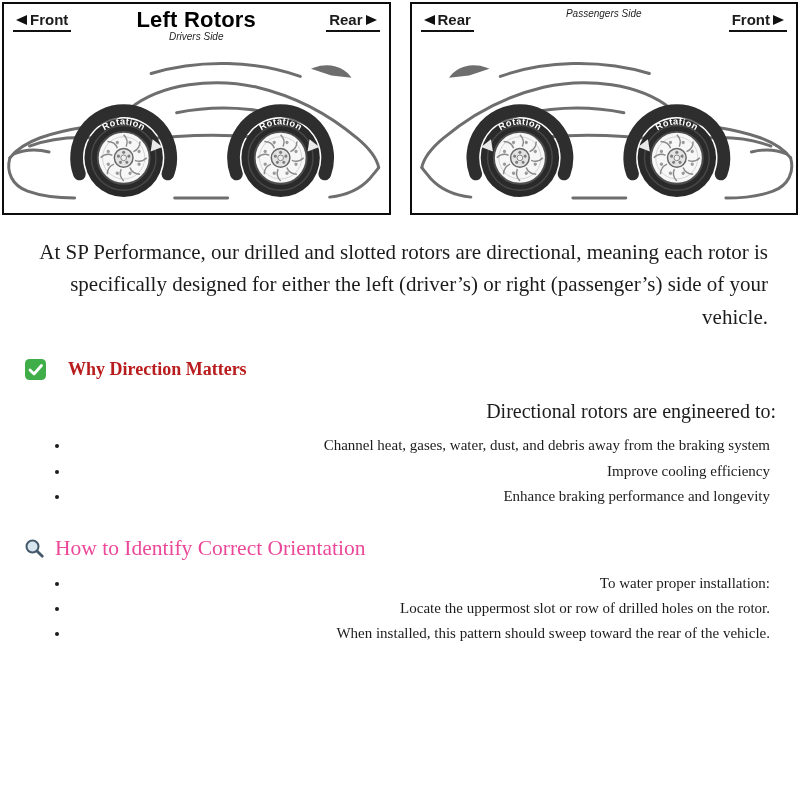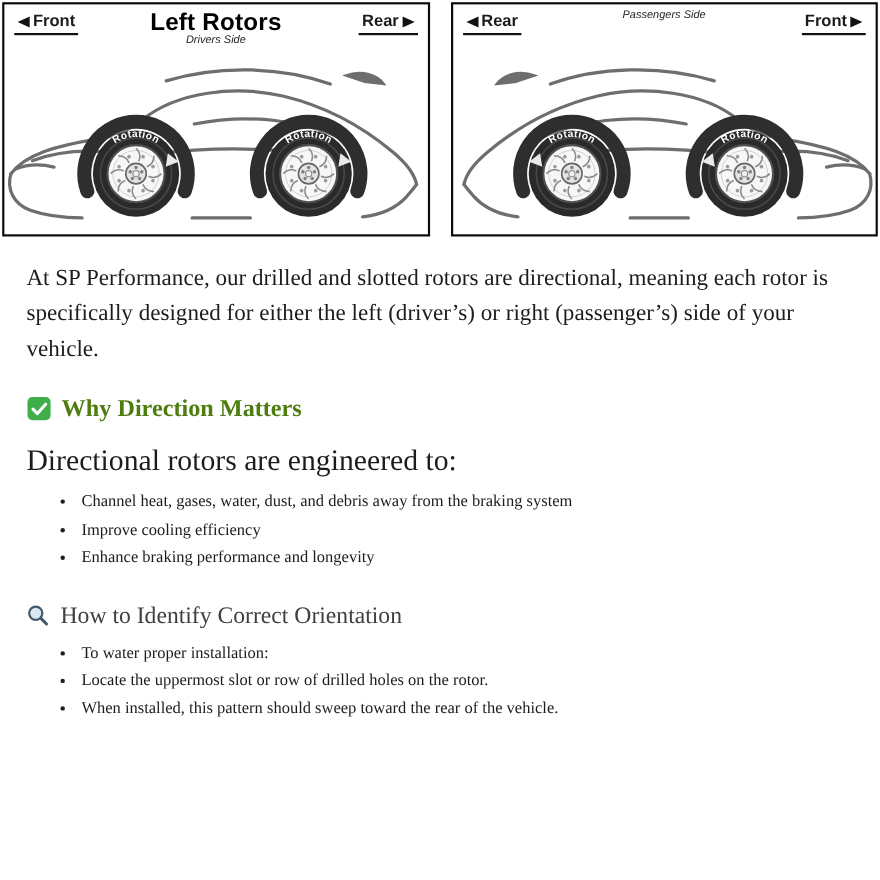--- a/index.html
+++ b/index.html
@@ -27,27 +27,27 @@
   .tri-left{border-right:11px solid #111;}
   .tri-right{border-left:11px solid #111;}
   .title-block{text-align:center;padding-top:1px;}
   .panel-title{font-weight:bold;font-size:22px;line-height:1.05;letter-spacing:.2px;color:#000000;}
   .panel-subtitle{font-weight:normal;font-style:italic;font-size:10px;color:#1e1e1e;}
   .car-svg{display:block;width:100%;height:auto;}
   .rot-text{font-family:"Liberation Sans",sans-serif;font-size:9.5px;font-weight:bold;fill:#fff;letter-spacing:.4px;}
   .rot-arrow{fill:#e9e9e9;}
 
   
-  .article{padding:4px 24px 0 24px;}
+  .article{padding:4px 24px 0 24px;text-align:right;}
   .intro{font-size:21px;line-height:1.55;margin:17px 0 8px;max-width:744px;}
-  .h-why{display:flex;align-items:center;gap:9px;font-size:22px;font-weight:bold;margin:25px 0 8px;color:#4d7c0f;}
-  .lead{font-size:27px;margin:19px 0 4px;}
+  .h-why{display:flex;align-items:center;gap:21px;font-size:18px;font-weight:bold;margin:25px 0 8px;color:#b91c1c;}
+  .lead{font-size:20px;margin:19px 0 4px;}
   ul.bullets{margin:11px 0 6px;padding-left:46px;font-size:15px;line-height:1.56;list-style:disc;font-family:Liberation Serif, serif;}
   ul.bullets li{padding-left:4px;margin:2px 0;max-width:700px;}
-  .h-identify{display:flex;align-items:center;gap:10px;font-size:21.5px;font-weight:400;color:#404040;margin:27px 0 10px;}
+  .h-identify{display:flex;align-items:center;gap:10px;font-size:21.5px;font-weight:400;color:#ec4899;margin:27px 0 10px;}
   .icon-box{flex:0 0 auto;display:inline-flex;}
 </style>
 </head>
 <body>
 
 <svg width="0" height="0" style="position:absolute" aria-hidden="true">
   <defs>
     <path id="rotArcPath" d="M -30.8,-14.4 A 34,34 0 0 1 30.8,-14.4" fill="none"></path>
     <g id="rotorCore">
       <circle r="40" fill="#2a2a2a"></circle>

